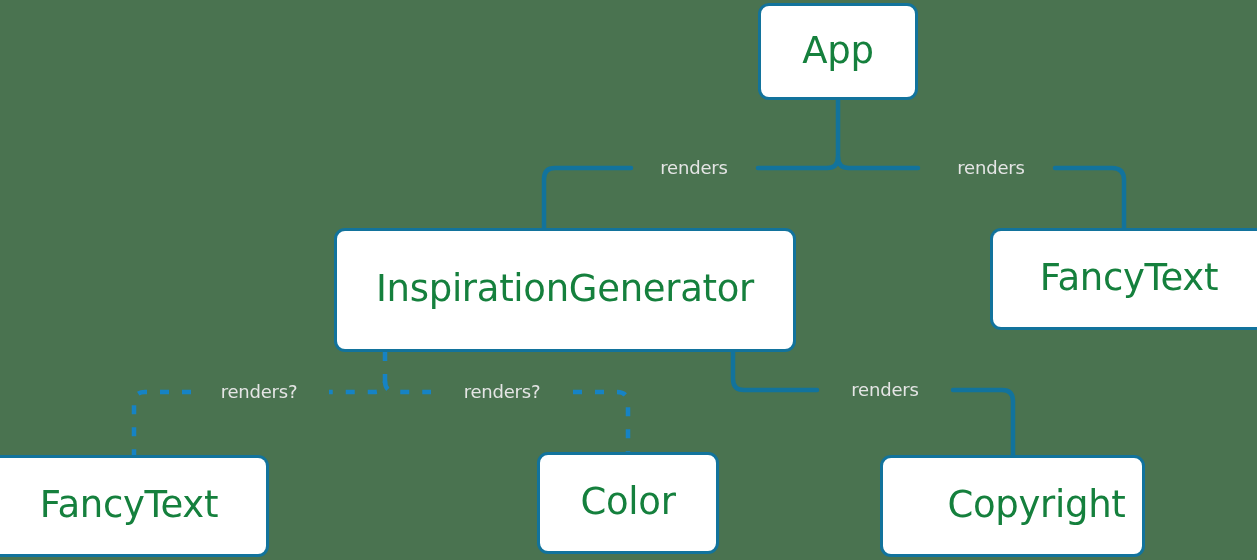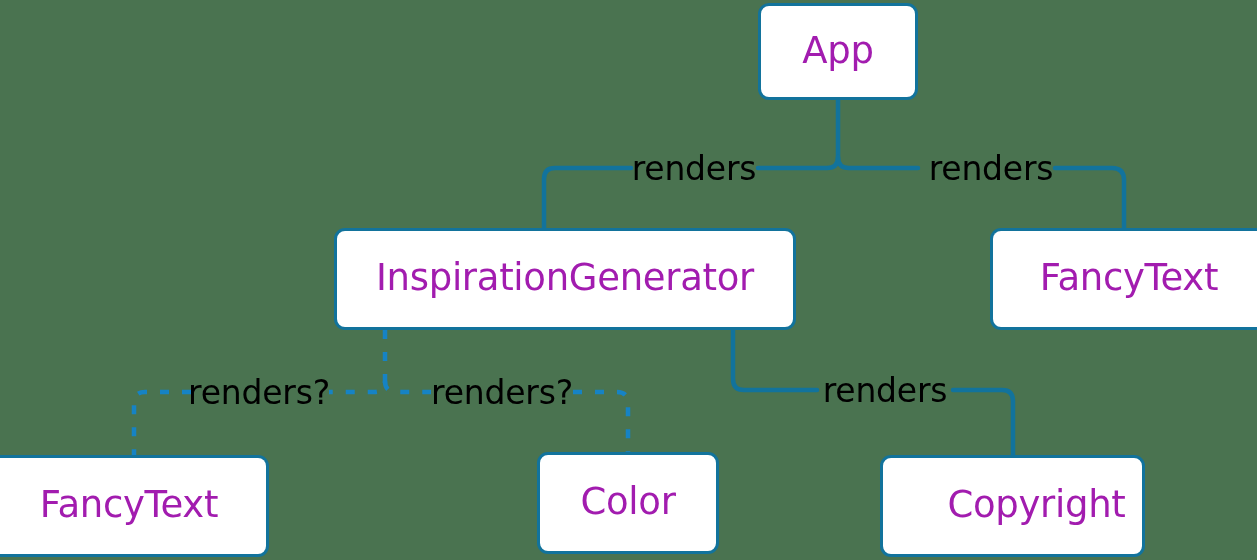--- a/index.html
+++ b/index.html
@@ -29,38 +29,38 @@
   }
   .node {
     position: absolute;
     box-sizing: border-box;
     background: #ffffff;
     border: 3px solid #12739c;
     border-radius: 11px;
     display: flex;
     align-items: center;
     justify-content: center;
-    color: #a21caf;
+    color: #15803d;
     font-family: "DejaVu Sans", "Liberation Sans", sans-serif;
     font-size: 37px;
     font-weight: 400;
     letter-spacing: -0.3px;
     white-space: nowrap;
     z-index: 2;
   }
   .node-label {
     display: block;
     line-height: 1;
     padding-bottom: 3px;
   }
   .edge-label {
     position: absolute;
-    color: #000000;
+    color: #e5e5e5;
     font-family: "DejaVu Sans", "Liberation Sans", sans-serif;
-    font-size: 33px;
+    font-size: 18px;
     font-weight: 500;
     letter-spacing: -0.2px;
     white-space: nowrap;
     transform: translate(-50%, -50%);
     z-index: 3;
     line-height: 1;
   }
 </style>
 </head>
 <body>
@@ -92,21 +92,21 @@
     <g>
       <path d="M 733,330 L 733,379 Q 733,390 744,390 L 817,390" fill="none" stroke="#12739c" stroke-width="4.5" stroke-linecap="round"></path>
       <path d="M 953,390 L 1002,390 Q 1013,390 1013,401 L 1013,455" fill="none" stroke="#12739c" stroke-width="4.5" stroke-linecap="round"></path>
     </g>
   </svg>
 
   <div class="node" style="left:758px; top:3px; width:160px; height:97px;">
     <span class="node-label">App</span>
   </div>
 
-  <div class="node" style="left:334px; top:228px; width:462px; height:102px;">
+  <div class="node" style="left:334px; top:228px; width:462px; height:124px;">
     <span class="node-label">InspirationGenerator</span>
   </div>
 
   <div class="node" style="left:990px; top:228px; width:275px; height:102px; border-right:none;
               border-top-right-radius:0; border-bottom-right-radius:0;">
     <span class="node-label">FancyText</span>
   </div>
 
   <div class="node" style="left:-8px; top:455px; width:277px; height:102px; border-left:none;
               border-top-left-radius:0; border-bottom-left-radius:0;">

